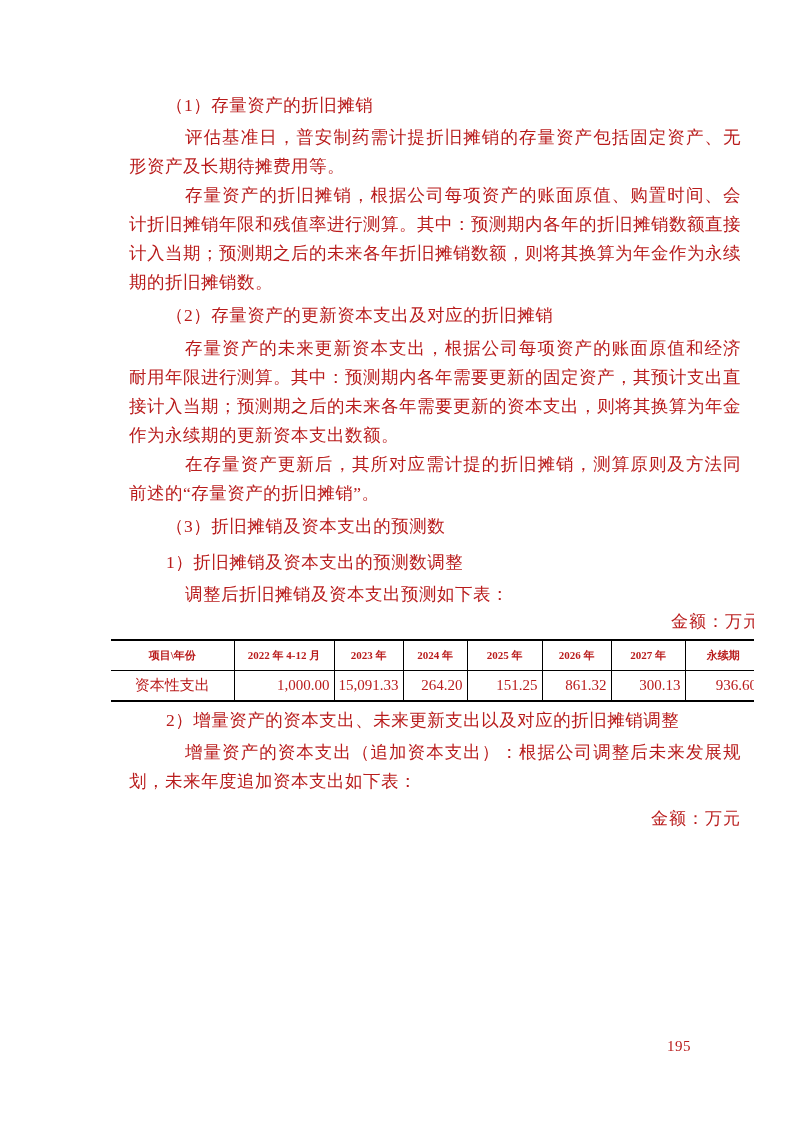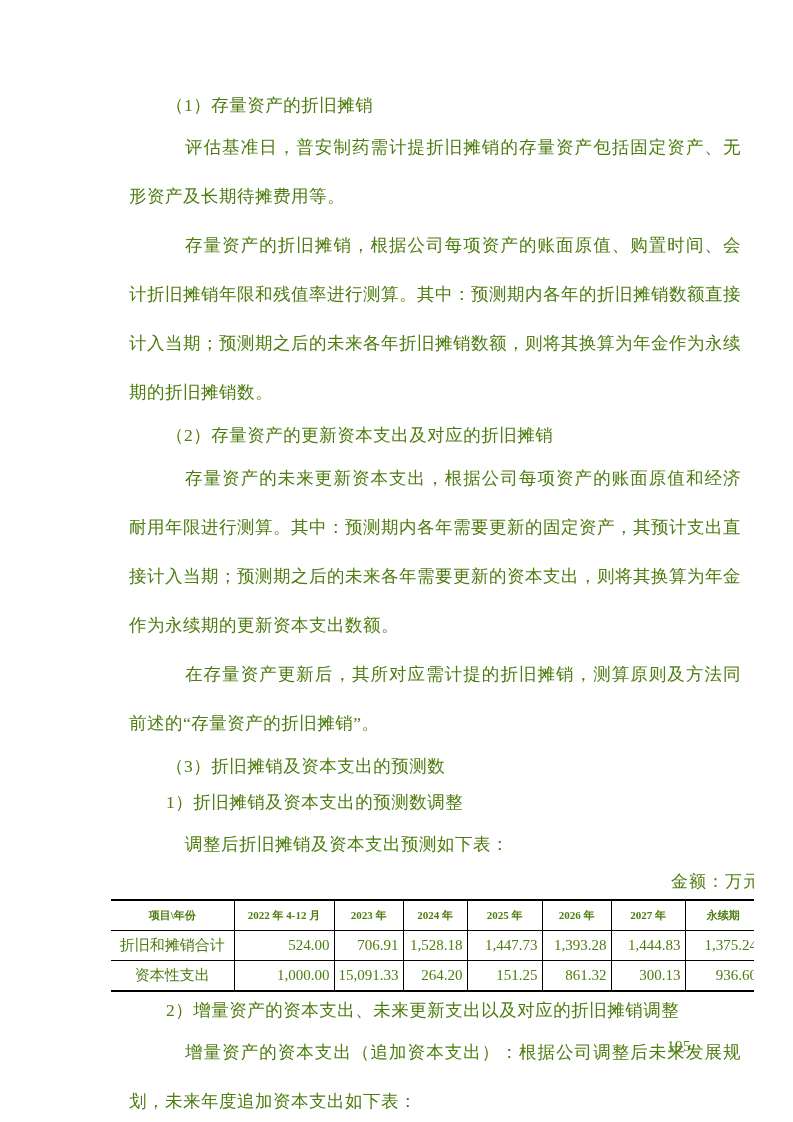--- a/index.html
+++ b/index.html
@@ -3,33 +3,33 @@
 <meta charset="utf-8">
 <style>
   html, body { margin: 0; padding: 0; background: #ffffff; }
   .page {
     position: relative;
     width: 715px;
     height: 1122px;
     margin: 0 auto;
     background: #ffffff;
     font-family: "Liberation Serif", "DejaVu Serif", serif;
-    color: #4d7c0f;
+    color: #b91c1c;
     overflow: hidden;
   }
   .content {
     position: absolute;
     left: 90px;
     top: 87px;
     width: 612px;
   }
   .para {
     margin: 0;
     font-size: 17.5px;
-    line-height: 49px;
+    line-height: 29px;
     text-align: justify;
     text-indent: 56px;
     letter-spacing: 0.5px;
   }
   .heading {
     margin: 0;
     font-size: 17.5px;
     line-height: 36.25px;
     text-indent: 37px;
     letter-spacing: 0.5px;
@@ -114,30 +114,20 @@
             <th>2023 年</th>
             <th>2024 年</th>
             <th>2025 年</th>
             <th>2026 年</th>
             <th>2027 年</th>
             <th>永续期</th>
           </tr>
         </thead>
         <tbody>
           <tr>
-            <td class="rowlabel">折旧和摊销合计</td>
-            <td class="num">524.00</td>
-            <td class="num">706.91</td>
-            <td class="num">1,528.18</td>
-            <td class="num">1,447.73</td>
-            <td class="num">1,393.28</td>
-            <td class="num">1,444.83</td>
-            <td class="num">1,375.24</td>
-          </tr>
-          <tr>
             <td class="rowlabel">资本性支出</td>
             <td class="num">1,000.00</td>
             <td class="num">15,091.33</td>
             <td class="num">264.20</td>
             <td class="num">151.25</td>
             <td class="num">861.32</td>
             <td class="num">300.13</td>
             <td class="num">936.60</td>
           </tr>
         </tbody>

